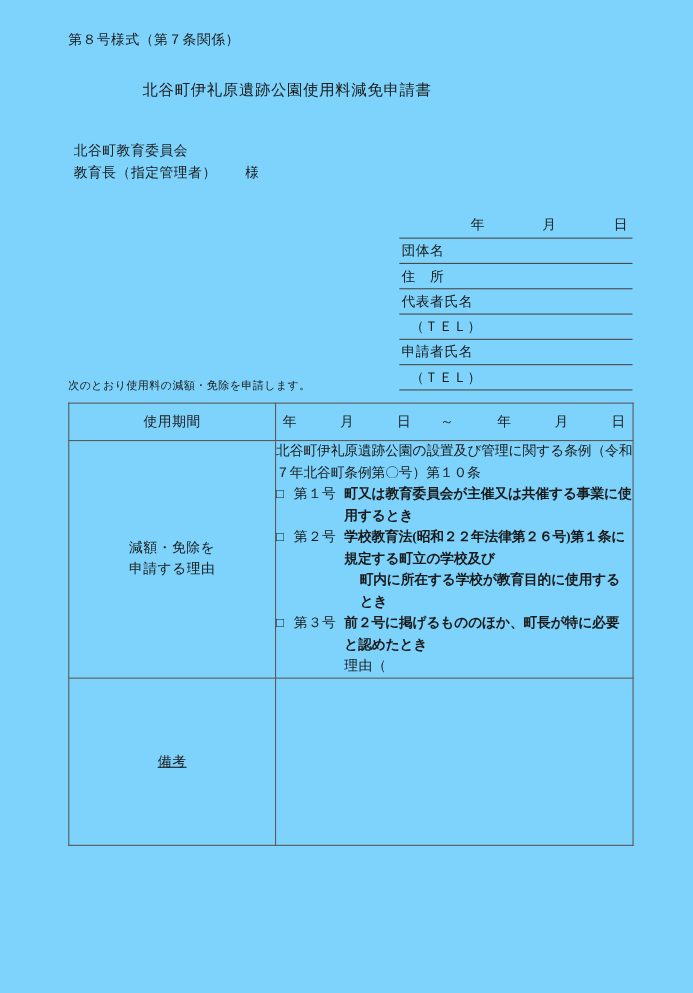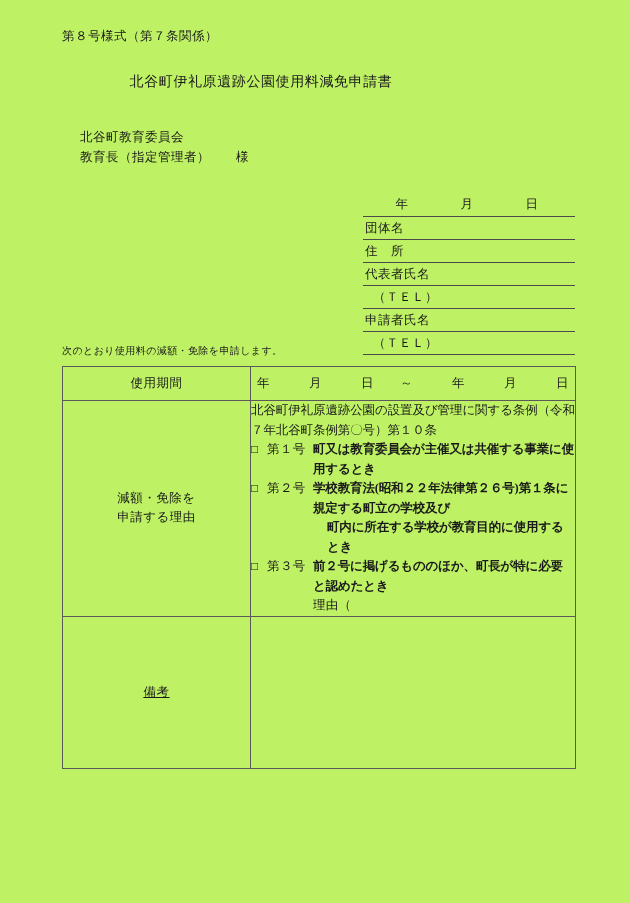--- a/index.html
+++ b/index.html
@@ -8,21 +8,21 @@
     background: #ffffff;
   }
   body {
     font-family: "Liberation Serif", "DejaVu Serif", serif;
     color: #1a1a1a;
   }
   .page {
     position: relative;
     width: 630px;
     height: 903px;
-    background: #bef264;
+    background: #7dd3fc;
     overflow: hidden;
   }
 
   
   .form-no {
     position: absolute;
     left: 62px;
     top: 28px;
     font-size: 12.5px;
     letter-spacing: 0.5px;
@@ -32,38 +32,38 @@
     position: absolute;
     left: 0;
     top: 73px;
     width: 522px;
     text-align: center;
     font-size: 14px;
     letter-spacing: 0.6px;
   }
   .addressee {
     position: absolute;
-    left: 80px;
+    left: 67px;
     top: 127px;
     font-size: 12.5px;
     line-height: 20px;
     letter-spacing: 0.5px;
   }
   .addressee div { white-space: pre; }
 
   
   .applicant {
     position: absolute;
     left: 363px;
     top: 196px;
     width: 212px;
   }
   .date-line {
     font-size: 12.5px;
-    text-align: center;
+    text-align: right;
     padding-bottom: 3px;
     border-bottom: 1px solid #4a4a4a;
     white-space: pre;
     letter-spacing: 0.5px;
     padding-right: 4px;
   }
   .app-row {
     font-size: 12.5px;
     padding: 2.5px 0 2.5px 2px;
     border-bottom: 1px solid #4a4a4a;

